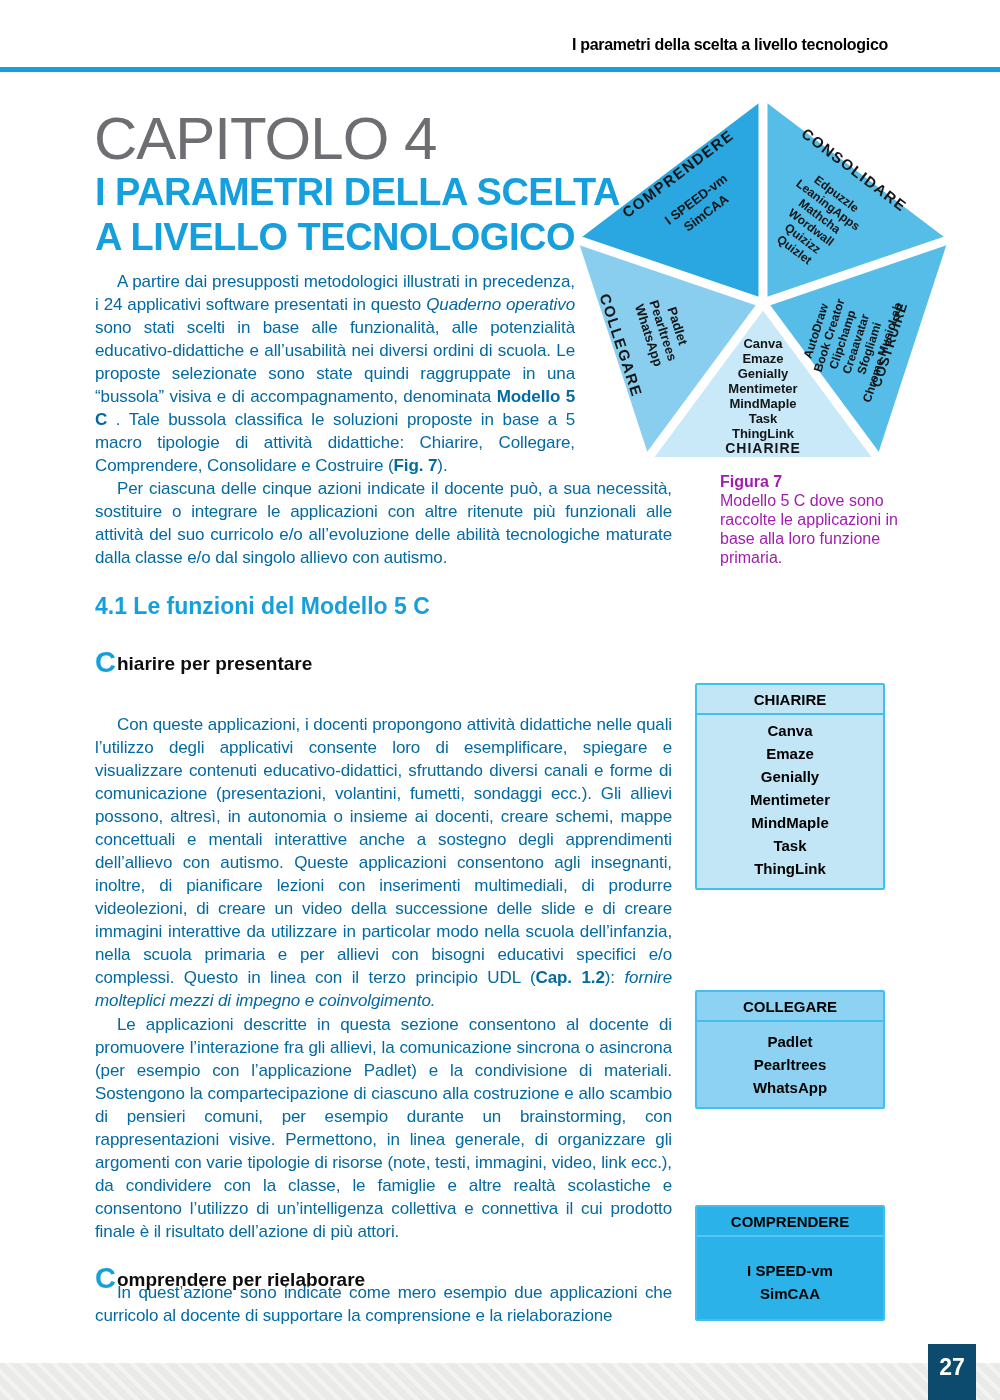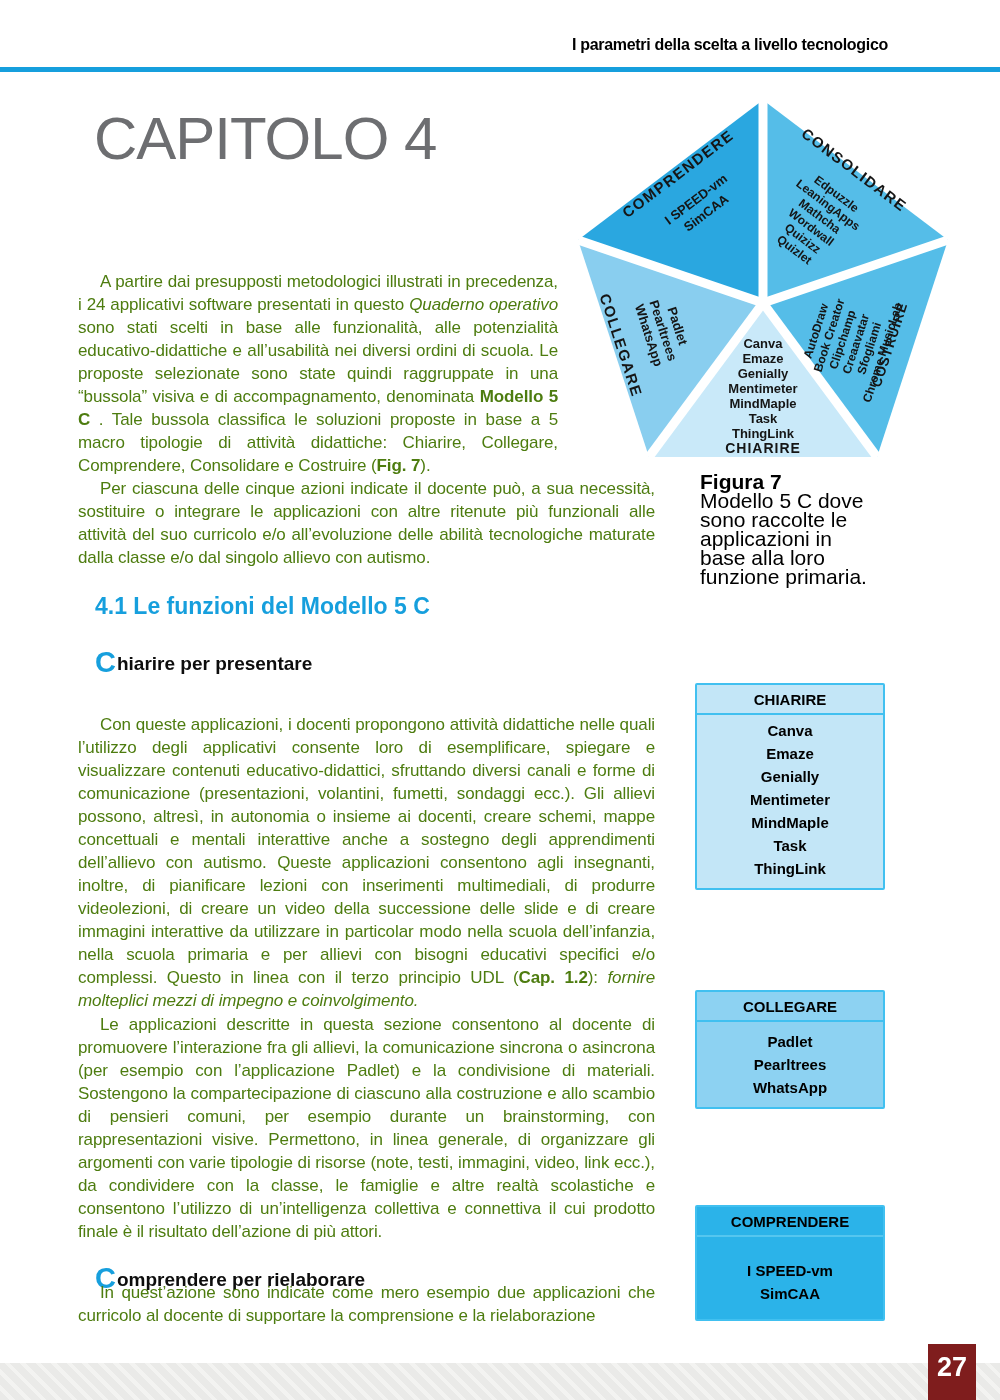--- a/index.html
+++ b/index.html
@@ -11,69 +11,73 @@
   .running-header{
     position:absolute;left:0;top:36px;width:888px;text-align:right;
     font-size:16px;font-weight:bold;letter-spacing:-0.3px;color:#000;
   }
   .header-rule{position:absolute;left:0;top:67px;width:1000px;height:5px;background:#169fdd;}
   
   .kicker{position:absolute;left:94px;top:104px;font-size:60px;font-weight:normal;color:#6d6e71;letter-spacing:-1px;}
   .chapter-title{position:absolute;left:95px;top:170px;font-size:38px;line-height:45px;font-weight:bold;color:#169fdd;letter-spacing:-0.5px;}
   
   .para{
-    position:absolute;left:78px;text-align:justify;font-size:17px;line-height:23px;
-    letter-spacing:-0.1px;color:#4d7c0f;hyphens:auto;
+    position:absolute;left:95px;text-align:justify;font-size:17px;line-height:23px;
+    letter-spacing:-0.1px;color:#0369a1;hyphens:auto;
   }
   .para p{margin:0;text-indent:22px;}
   .seg-b{font-weight:bold;}
   .seg-i{font-style:italic;}
   
   .sec-heading{position:absolute;left:95px;top:593px;font-size:23px;font-weight:bold;color:#169fdd;}
   .subhead{position:absolute;left:95px;font-weight:bold;color:#0d0d0d;font-size:19px;}
   .subhead .initial{font-size:29px;color:#169fdd;vertical-align:-2px;margin-right:1px;}
   
   .figure-svg{position:absolute;left:570px;top:85px;}
   .svg-label{font-family:"Liberation Sans",sans-serif;font-weight:bold;font-size:15px;letter-spacing:1.5px;fill:#151515;text-anchor:middle;}
   .svg-label-sm{font-size:13.5px;letter-spacing:1px;}
   .svg-items text{font-family:"Liberation Sans",sans-serif;font-weight:bold;font-size:12px;fill:#151515;text-anchor:middle;}
   .svg-items-lg text{font-size:13px;}
   .svg-chiarire{font-family:"Liberation Sans",sans-serif;font-weight:bold;font-size:14px;letter-spacing:1px;fill:#151515;text-anchor:middle;}
-  .fig-caption{position:absolute;left:700px;top:472px;width:182px;font-size:21px;line-height:19px;color:#000000;}
+  .fig-caption{position:absolute;left:720px;top:472px;width:182px;font-size:16px;line-height:19px;color:#a21caf;}
   .fig-caption .fig-label{font-weight:bold;display:block;}
   
   .side-box{position:absolute;left:695px;width:190px;border:2px solid #41c0f0;border-radius:2px;box-sizing:border-box;text-align:center;}
   .side-box .box-title{font-weight:bold;font-size:15px;padding:6px 0 5px;border-bottom:2px solid #41c0f0;color:#000;}
   .side-box .box-items{padding:4px 0 8px;}
   .side-box .box-item{font-weight:bold;font-size:15px;line-height:23px;color:#000;}
   .box-chiarire{top:683px;background:#c3e6f7;}
   .box-collegare{top:990px;background:#8dd2f2;}
   .box-comprendere{top:1205px;background:#2bb3e9;}
   .box-comprendere .box-title{border-bottom-color:#55c6ef;}
   .box-comprendere .box-items{padding-top:22px;padding-bottom:14px;}
   .box-collegare .box-items{padding-top:8px;}
   
   .footer-strip{
     position:absolute;left:0;top:1363px;width:1000px;height:37px;
     background:repeating-linear-gradient(45deg,#eaeae8 0 7px,#f3f3f1 7px 11px);
   }
   .page-badge{
-    position:absolute;left:928px;top:1344px;width:48px;height:56px;background:#7f1d1d;
-    color:#fff;font-weight:bold;font-size:27px;text-align:center;line-height:46px;
+    position:absolute;left:928px;top:1344px;width:48px;height:56px;background:#0c4a6e;
+    color:#fff;font-weight:bold;font-size:23px;text-align:center;line-height:46px;
   }
 </style>
 </head>
 <body>
 
 <div id="page">
 
   <div class="running-header">I parametri della scelta a livello tecnologico</div>
   <div class="header-rule"></div>
 
   <div class="kicker">CAPITOLO 4</div>
+  <div class="chapter-title">
+    <div>I PARAMETRI DELLA SCELTA</div>
+    <div>A LIVELLO TECNOLOGICO</div>
+  </div>
 
   <div class="para" style="top:270px;width:480px;">
       <p><span>A partire dai presupposti metodologici illustrati in precedenza, i 24 applicativi software presentati in questo </span><span class="seg-i">Quaderno operativo</span><span> sono stati scelti in base alle funzionalità, alle potenzialità educativo-didattiche e all’usabilità nei diversi ordini di scuola. Le proposte selezionate sono state quindi raggruppate in una “bussola” visiva e di accompagnamento, denominata </span><span class="seg-b">Modello 5 C</span><span> . Tale bussola classifica le soluzioni proposte in base a 5 macro tipologie di attività didattiche: Chiarire, Collegare, Comprendere, Consolidare e Costruire (</span><span class="seg-b">Fig. 7</span><span>).</span></p>
     </div>
   <div class="para" style="top:477px;width:577px;">
       <p><span>Per ciascuna delle cinque azioni indicate il docente può, a sua necessità, sostituire o integrare le applicazioni con altre ritenute più funzionali alle attività del suo curricolo e/o all’evoluzione delle abilità tecnologiche maturate dalla classe e/o dal singolo allievo con autismo.</span></p>
     </div>
 
   <svg class="figure-svg" width="386" height="386" viewBox="0 0 386 386">
     <polygon points="193,218 8,155 193,15" fill="#2aa7e0"></polygon>

